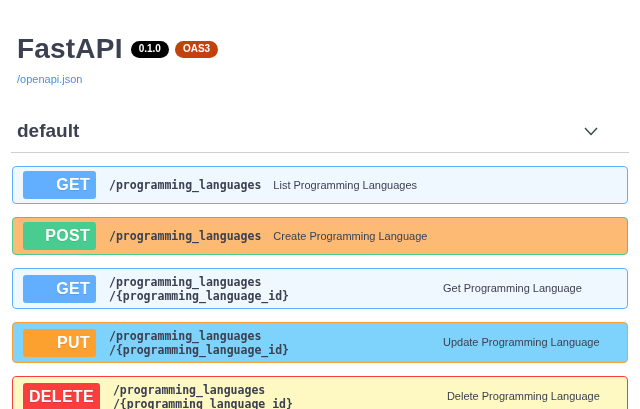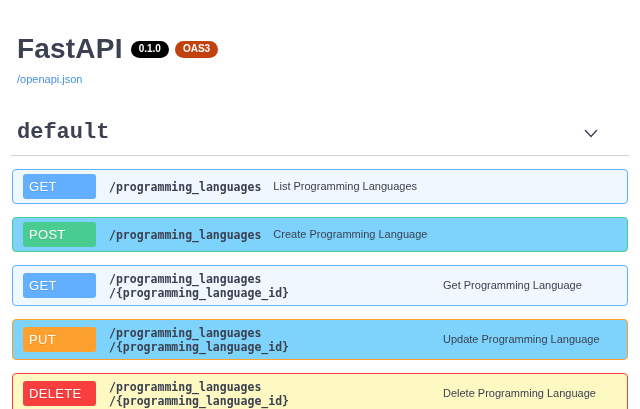--- a/index.html
+++ b/index.html
@@ -28,37 +28,37 @@
     display: inline-block; margin-top: 9px; font-size: 11px;
     color: #4990e2; text-decoration: none; cursor: pointer;
   }
   .section-header {
     margin: 33px 11px 0 11px;
     padding: 0 6px 10px 6px;
     display: flex; justify-content: space-between; align-items: center;
     border-bottom: 1px solid rgba(59,65,81,.25);
     cursor: pointer;
   }
-  .section-title { font-size: 22px; font-weight: 700; color: #3b4151; font-family: Liberation Mono, monospace; }
+  .section-title { font-size: 19px; font-weight: 700; color: #3b4151; }
   .chevron { width: 20px; height: 20px; margin-right: 22px; }
   .oplist { margin: 0 12px; }
   .opblock {
     display: flex; align-items: center;
     border: 1px solid var(--mc, #999);
     border-radius: 4px;
     margin-top: 13px;
     padding: 4px 10px;
     min-height: 31px;
     cursor: pointer;
   }
   .op-method {
     flex: 0 0 auto;
-    min-width: 73px; text-align: left;
+    min-width: 73px; text-align: right;
     background: var(--mc, #999);
-    color: #fff; font-size: 13px; font-weight: 400;
+    color: #fff; font-size: 16px; font-weight: 700;
     padding: 5px 6px; border-radius: 3px;
     letter-spacing: 0.3px;
     text-shadow: 0 1px 0 rgba(0,0,0,.1);
   }
   .op-path {
     flex: 0 0 auto;
     margin-left: 13px;
     font-family: "DejaVu Sans Mono", monospace;
     font-weight: 700; font-size: 11.5px; line-height: 14px;
     color: #3b4151;
@@ -93,21 +93,21 @@
     <polyline points="4,7 10,13.5 16,7" fill="none" stroke="#3b4151" stroke-width="1.4"></polyline>
   </svg>
 </div>
 
 <div class="oplist">
     <div class="opblock" style="--mc: #61affe; background: rgb(239, 247, 255);">
     <span class="op-method">GET</span>
     <span class="op-path">/programming_languages</span>
     <span class="op-desc">List Programming Languages</span>
   </div>
-    <div class="opblock" style="--mc: #49cc90; background: #7dd3fc;">
+    <div class="opblock" style="--mc: #49cc90; background: #fdba74;">
     <span class="op-method">POST</span>
     <span class="op-path">/programming_languages</span>
     <span class="op-desc">Create Programming Language</span>
   </div>
     <div class="opblock two-line" style="--mc: #61affe; background: rgb(239, 247, 255);">
     <span class="op-method">GET</span>
     <span class="op-path">/programming_languages<br>/{programming_language_id}</span>
     <span class="op-desc">Get Programming Language</span>
   </div>
     <div class="opblock two-line" style="--mc: #fca130; background: #7dd3fc;">

